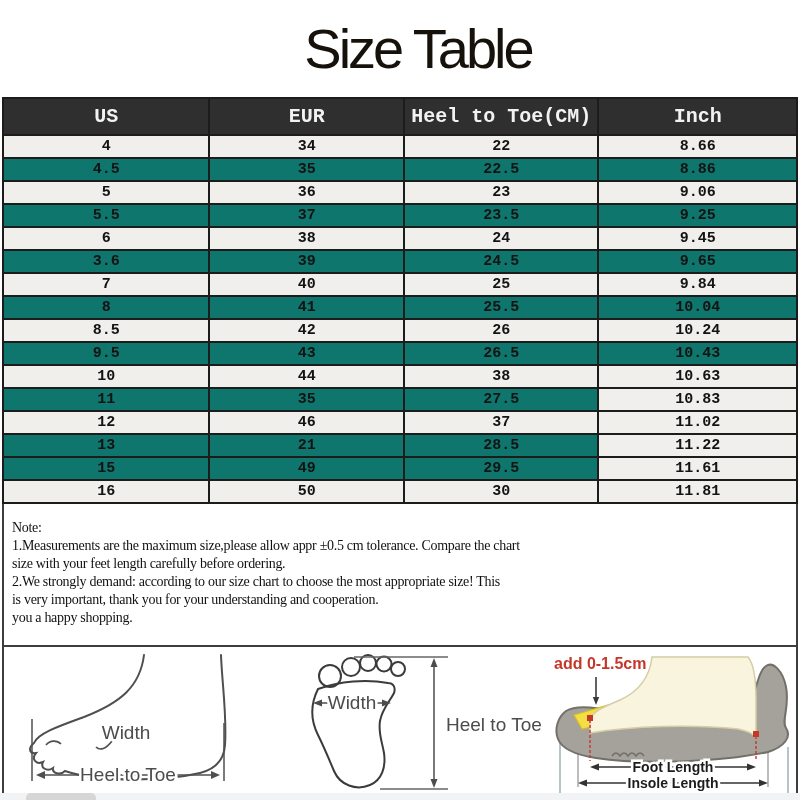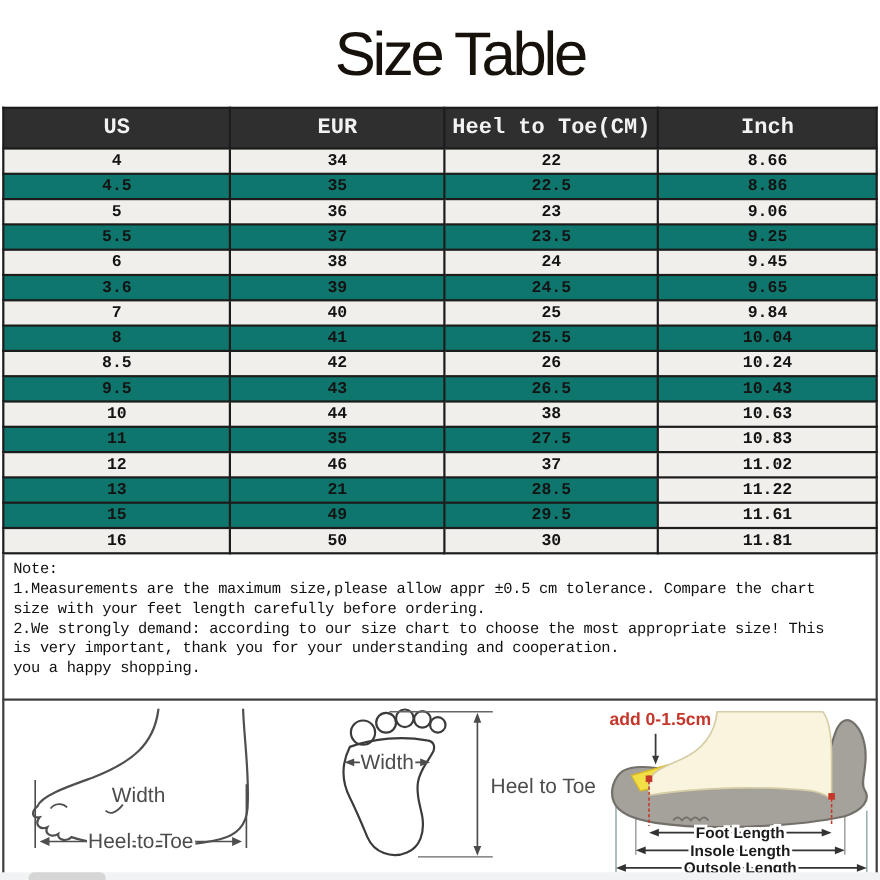--- a/index.html
+++ b/index.html
@@ -17,23 +17,23 @@
   table.size th{background:#2f2f2f;color:#f2f2f2;height:33px;font-size:20px;
                 border:2px solid #1c1c1c;font-weight:bold;}
   table.size td{height:21px;line-height:21px;font-size:15px;font-weight:bold;text-align:center;
                 border:2px solid #1c1c1c;padding:0;color:#131313;}
   tr.light td{background:#f0efec;}
   tr.gray  td{background:#0f766e;}
   td.force-light{background:#f0efec !important;}
   col.c0{width:26%;} col.c1{width:24.5%;} col.c2{width:24.5%;} col.c3{width:25%;}
 
   
-  .note-box{margin:0 2px;height:122px;padding:5px 8px 4px 8px;
+  .note-box{margin:0 2px;height:122px;padding:15px 8px 4px 8px;
             border-left:2px solid #3d3d3d;border-right:2px solid #3d3d3d;border-bottom:2px solid #3d3d3d;
-            font-family:Liberation Mono, monospace;
+            font-family:Liberation Serif, serif;
             font-size:14px;line-height:18px;letter-spacing:-0.3px;color:#111;}
   .note-box .nline{white-space:nowrap;}
 
   
   .illus-box{position:relative;margin:0 2px;height:176px;
              border-left:2px solid #3d3d3d;border-right:2px solid #3d3d3d;}
   .svg-abs{position:absolute;}
 
   .dim-label{font-family:"Liberation Sans",sans-serif;fill:#4c4c4c;}
   .halo{paint-order:stroke;stroke:#ffffff;stroke-width:5px;}

